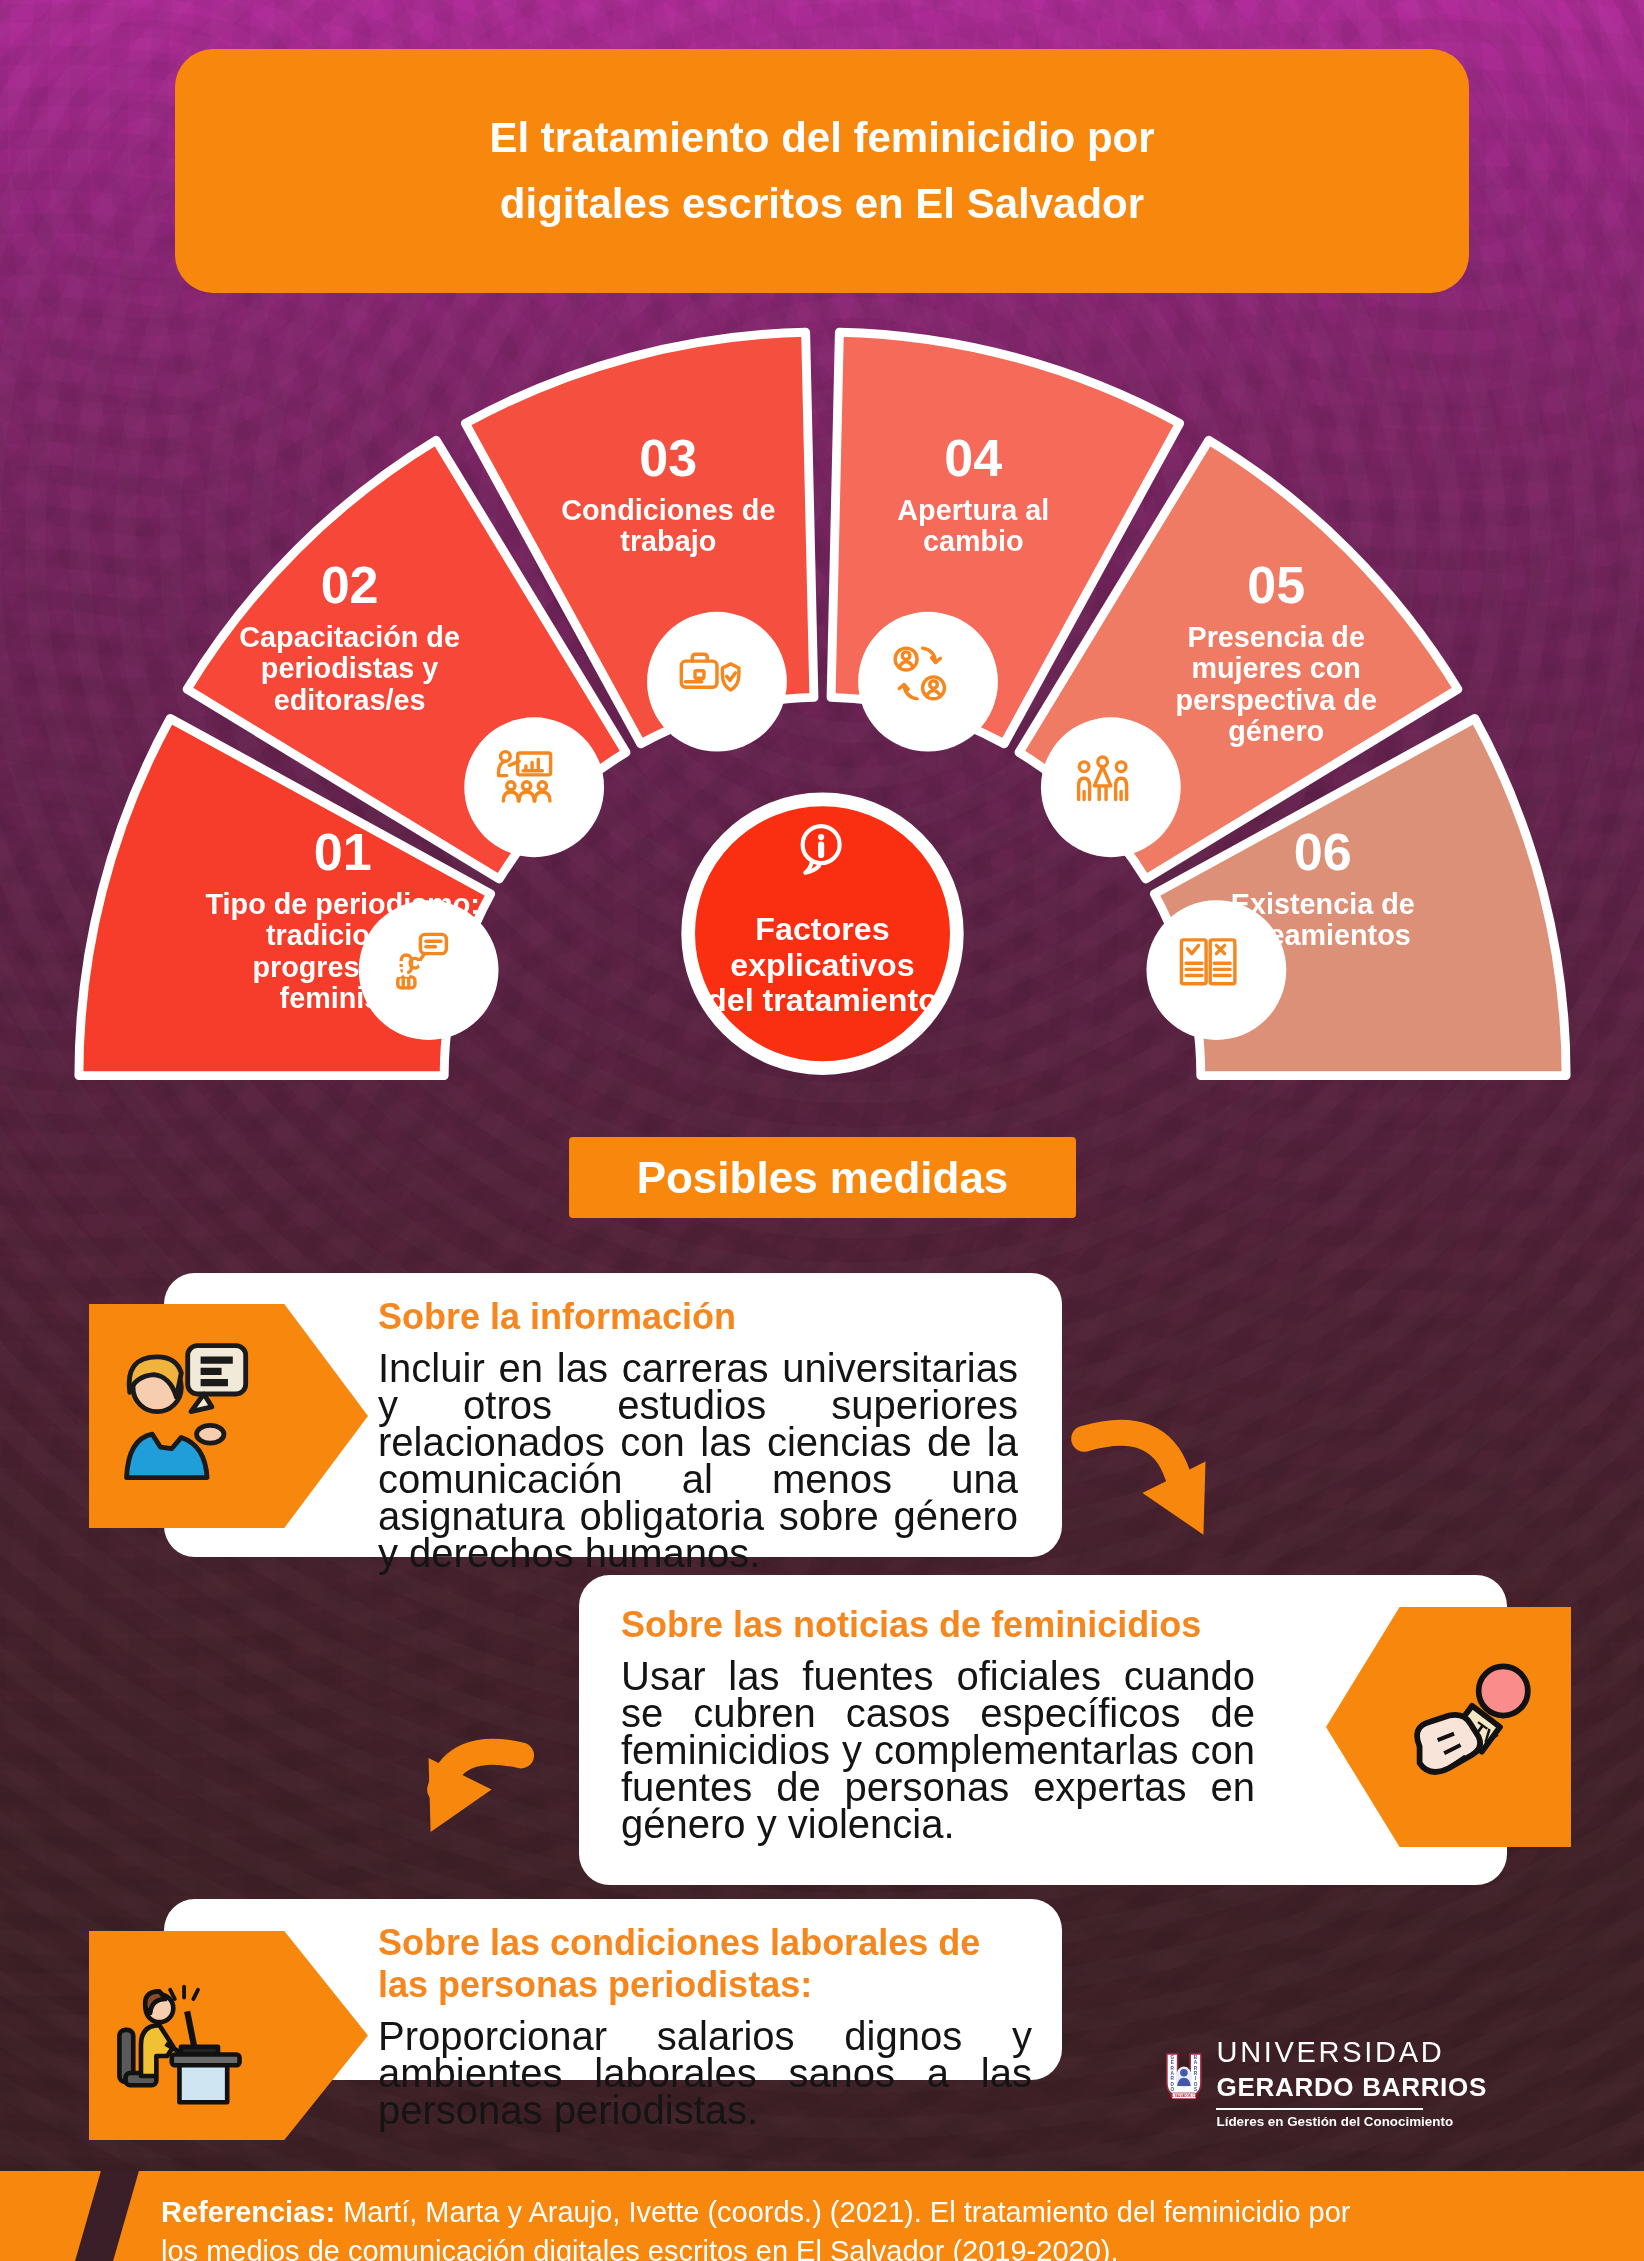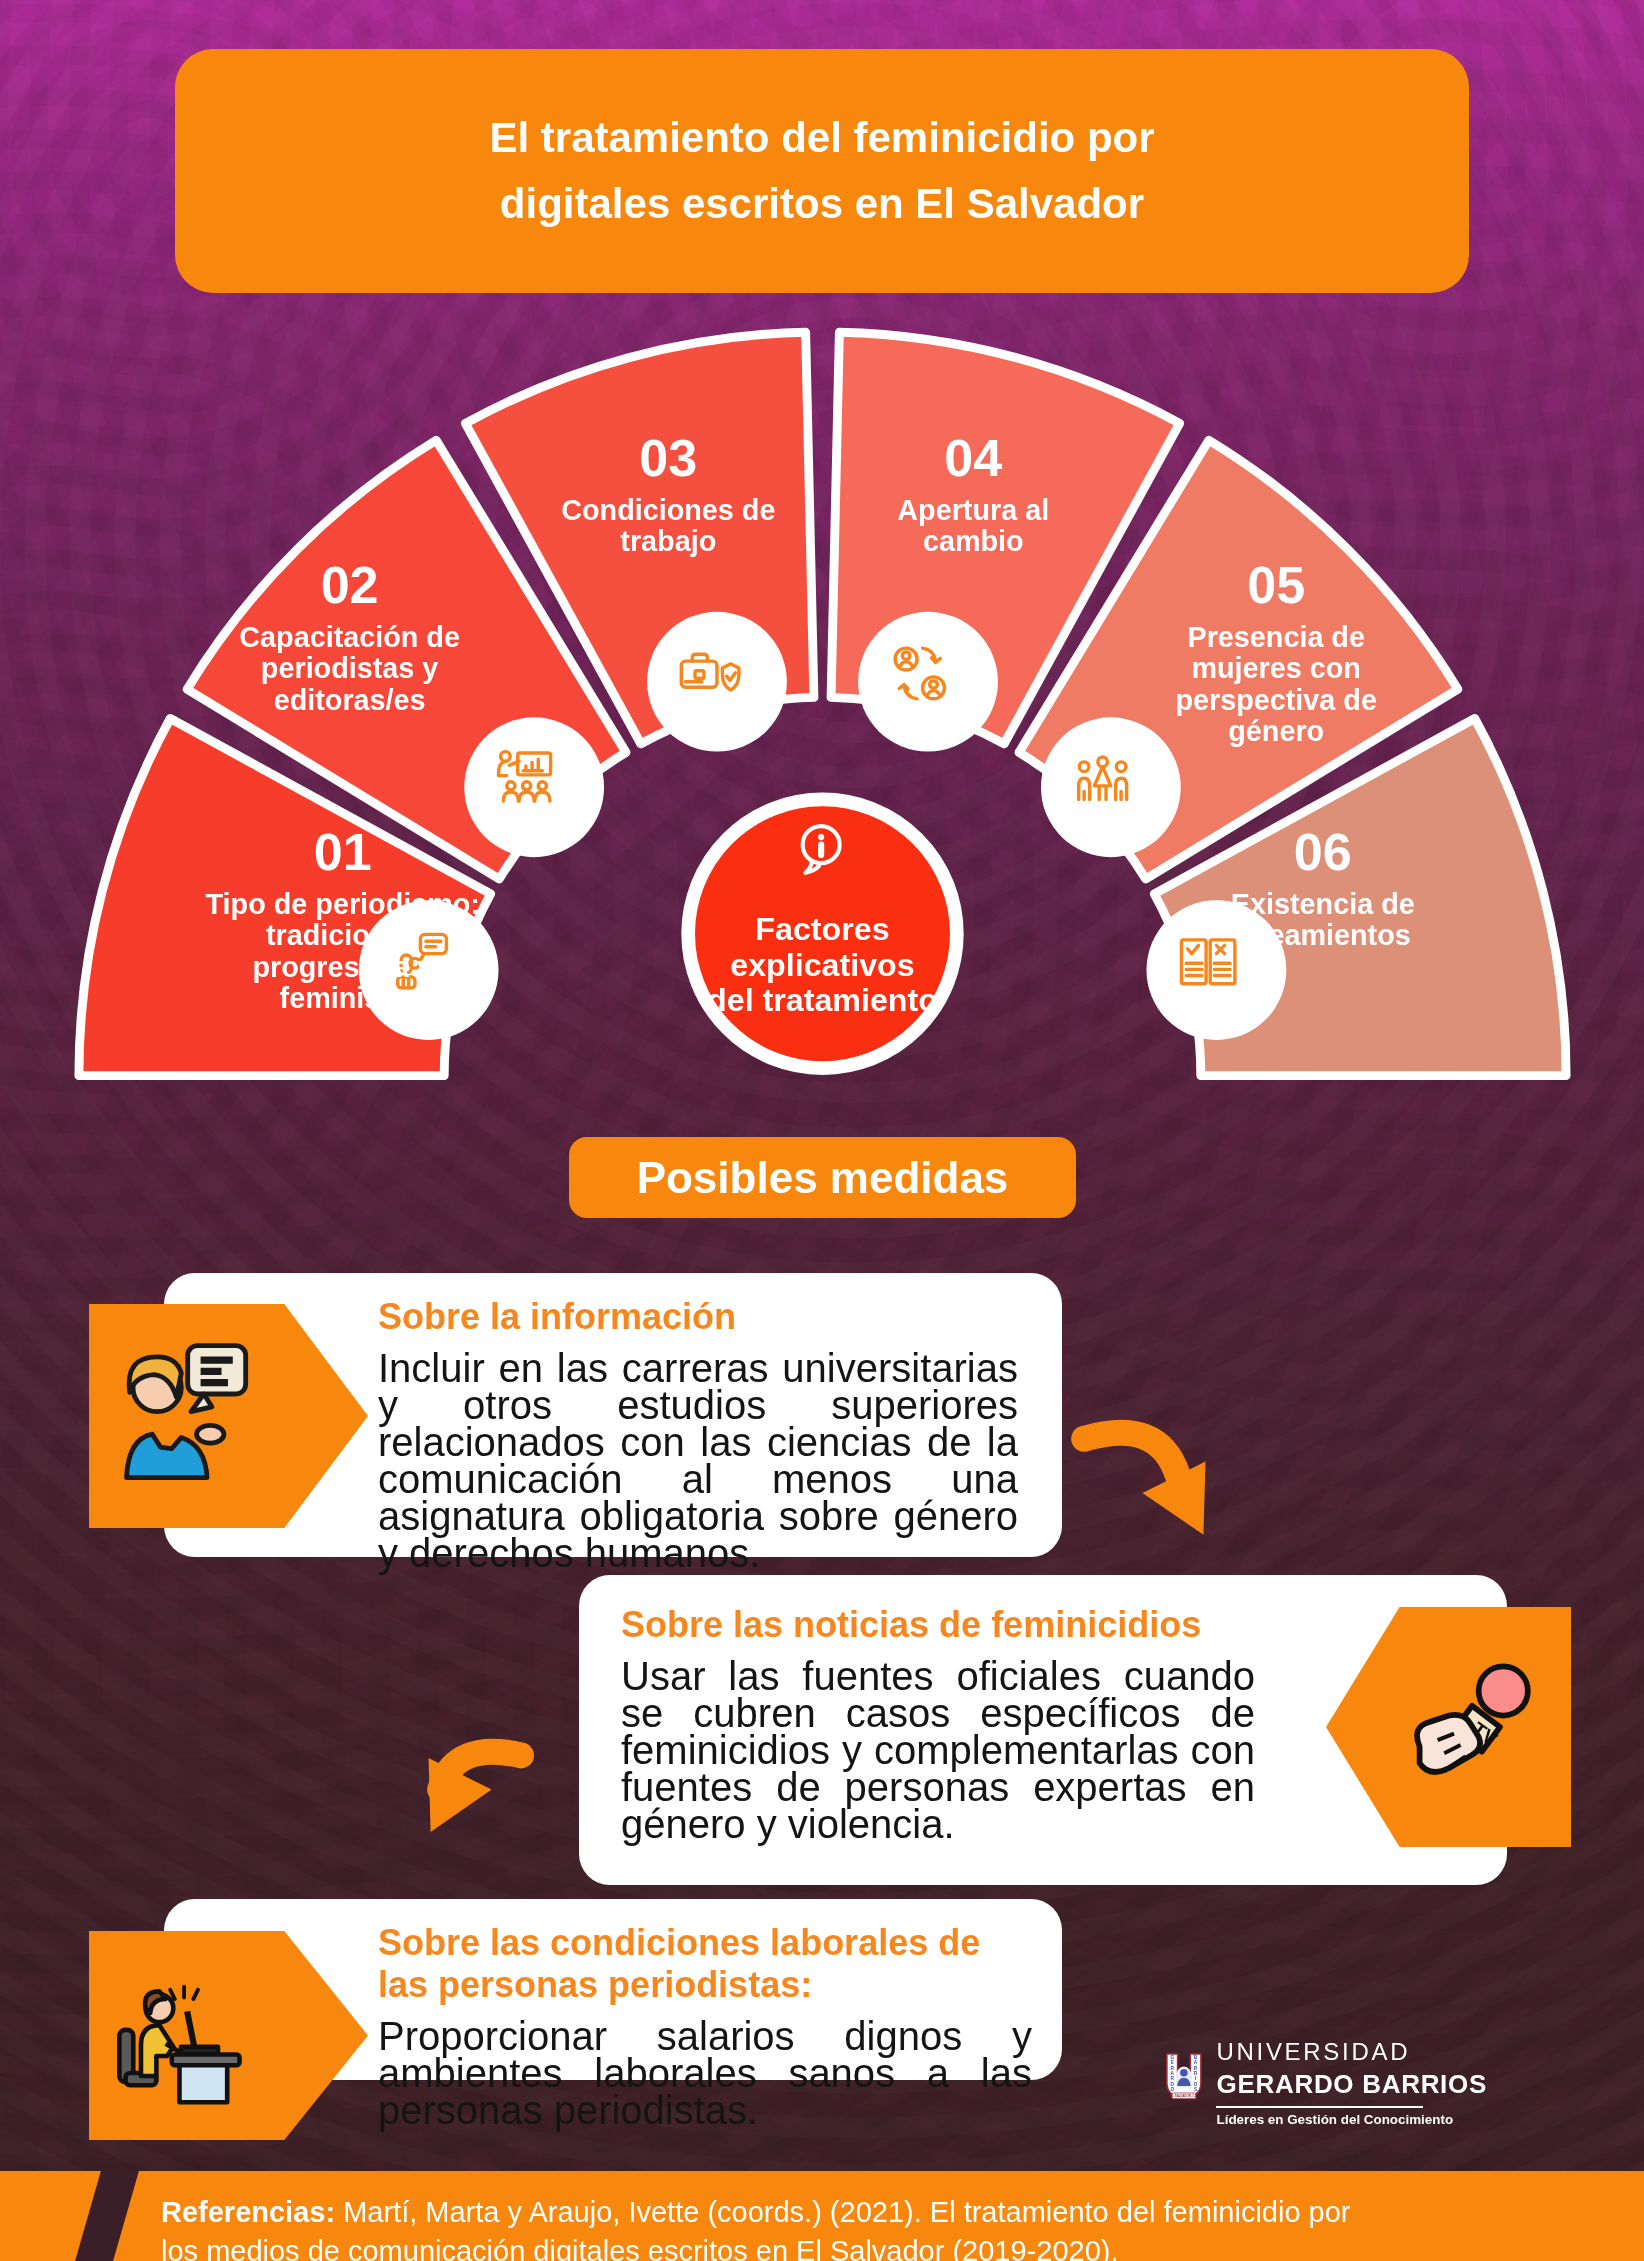--- a/index.html
+++ b/index.html
@@ -24,39 +24,39 @@
   }
   .title-banner span{display:block;color:#fff;font-size:42px;font-weight:800;line-height:66px;text-align:left;}
   svg.fan{position:absolute;left:0;top:308px;width:1645px;height:795px;}
   .seg-num{fill:#fff;font-size:76px;font-weight:800;text-anchor:middle;}
   .seg-label{fill:#fff;font-size:42px;font-weight:700;text-anchor:middle;}
   .center-label{fill:#fff;font-size:47px;font-weight:800;text-anchor:middle;}
   .seg-icon{color:#F5871E;}
   .center-ic{color:#fff;}
   .measures-banner{
     position:absolute;left:569px;top:1137px;width:507px;height:81px;background:#F8870E;
-    border-radius:18px;color:#fff;font-size:44px;font-weight:800;display:flex;align-items:center;justify-content:center;
+    border-radius:4px;color:#fff;font-size:44px;font-weight:800;display:flex;align-items:center;justify-content:center;
   }
   .card{position:absolute;background:#fff;border-radius:31px;box-sizing:border-box;}
   .card h3{margin:0 0 12.3px 0;color:#F6871E;font-size:36px;font-weight:800;line-height:42px;}
   .card p{margin:0;color:#141414;font-size:40px;line-height:37px;text-align:justify;}
   .card-1{left:164px;top:1273px;width:898px;height:284px;padding:23px 44px 0 214px;}
   .card-2{left:579px;top:1575px;width:928px;height:310px;padding:29px 252px 8px 42px;}
   .card-3{left:164px;top:1899px;width:898px;height:181px;padding:23px 30px 0 214px;}
   .badge{position:absolute;background:#F8870E;display:flex;align-items:center;}
   .badge svg{display:block;}
   .badge-left{clip-path:polygon(0 0,70% 0,100% 50%,70% 100%,0 100%);justify-content:flex-start;padding-left:15px;}
   .badge-right{clip-path:polygon(30% 0,100% 0,100% 100%,30% 100%,0 50%);justify-content:flex-end;padding-right:12.3px;}
   .badge-1{left:89px;top:1304px;width:264px;height:224px;}
   .badge-2{left:1326px;top:1607px;width:233px;height:240px;}
   .badge-3{left:89px;top:1931px;width:264px;height:209px;}
   svg.arrows{position:absolute;inset:0;width:1645px;height:2261px;pointer-events:none;}
   .logo{position:absolute;left:1165px;top:2021px;width:322px;display:flex;align-items:center;gap:13.7px;color:#fff;}
   .logo-text{display:flex;flex-direction:column;}
-  .logo-line1{font-size:24px;font-weight:400;letter-spacing:2.7px;white-space:nowrap;margin-top:8px;}
+  .logo-line1{font-size:29px;font-weight:400;letter-spacing:2.7px;white-space:nowrap;margin-top:8px;}
   .logo-line2{font-size:26px;font-weight:800;letter-spacing:0.7px;margin-top:2.7px;white-space:nowrap;}
   .logo-divider{height:2.1px;background:#fff;margin:5.5px 0 4.1px 0;width:207px;}
   .logo-tagline{font-size:13.4px;font-weight:700;white-space:nowrap;}
   .footer{position:absolute;left:0;top:2171px;width:1645px;height:90px;background:#F8870E;}
   .footer-slash{position:absolute;left:88px;top:0;width:38px;height:90px;background:#3A1F28;transform:skewX(-16deg);}
   .footer p{position:absolute;left:145px;top:50%;transform:translateY(-50%);width:1206px;margin:16px;color:#fff;font-size:29px;line-height:39px;}
   .footer b{font-weight:800;}
 </style>
 </head>
 <body>

